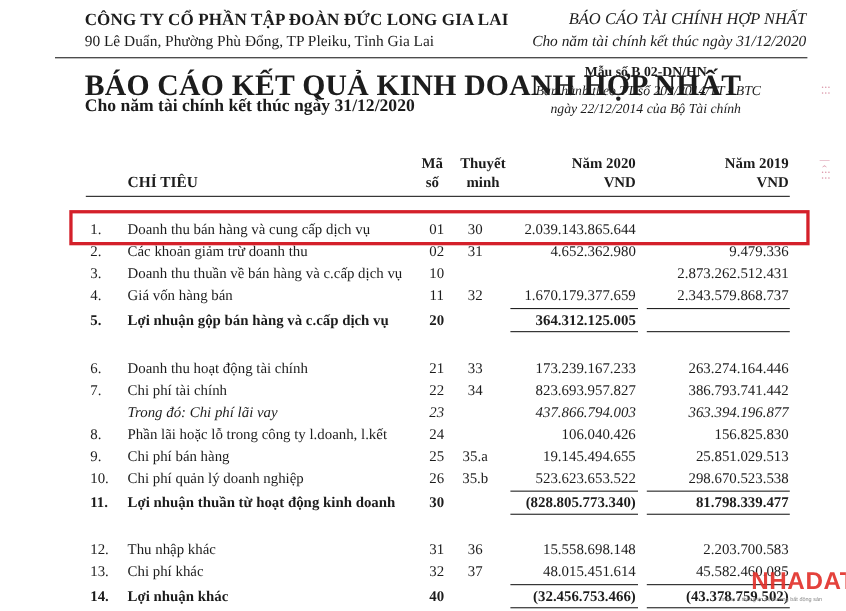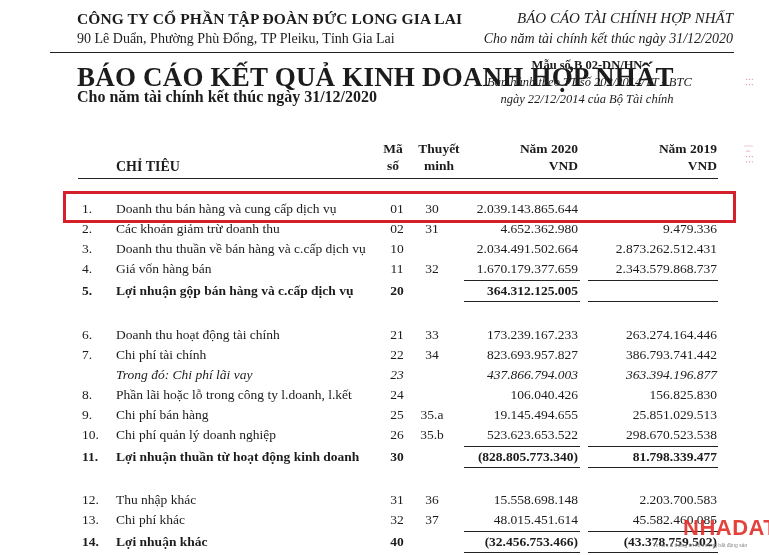--- a/index.html
+++ b/index.html
@@ -104,21 +104,20 @@
   <span class="cd">02</span>
   <span class="nt">31</span>
   <span class="v20">4.652.362.980</span>
   <span class="v19">9.479.336</span>
 </div>
 <div class="row" style="top:241px;">
   <span class="no">3.</span>
   <span class="lbl">Doanh thu thuần về bán hàng và c.cấp dịch vụ</span>
   <span class="cd">10</span>
   <span class="nt"></span>
-  <span class="v20">2.034.491.502.664</span>
   <span class="v19">2.873.262.512.431</span>
 </div>
 <div class="row" style="top:261px;">
   <span class="no">4.</span>
   <span class="lbl">Giá vốn hàng bán</span>
   <span class="cd">11</span>
   <span class="nt">32</span>
   <span class="v20">1.670.179.377.659</span>
   <span class="v19">2.343.579.868.737</span>
 </div>

